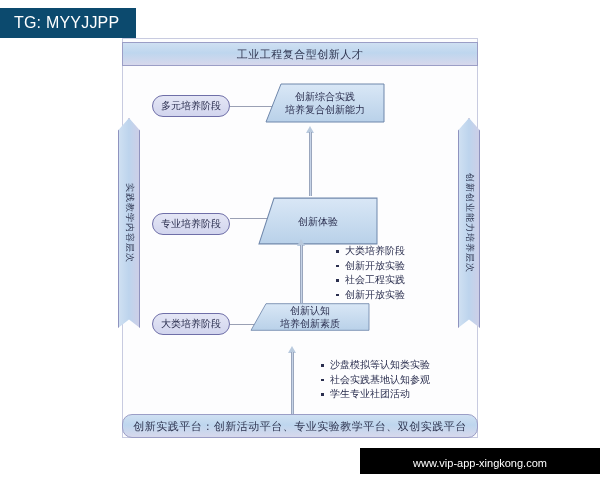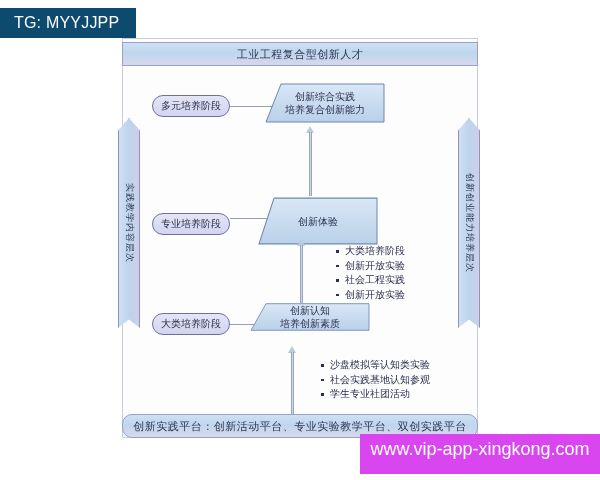--- a/index.html
+++ b/index.html
@@ -34,25 +34,25 @@
     padding-left: 14px;
     box-sizing: border-box;
     letter-spacing: .2px;
     white-space: nowrap;
   }
 
   
   .watermark {
     position: absolute;
     right: 0; bottom: 6px;
-    width: 240px; height: 40px;
-    background: #d946ef;
+    width: 240px; height: 26px;
+    background: #000000;
     color: #ffffff;
     font-family: "Liberation Sans", sans-serif;
-    font-size: 18px;
+    font-size: 11px;
     line-height: 30px;
     text-align: center;
     white-space: nowrap;
   }
 
   
   .frame {
     position: absolute;
     left: 122px; top: 38px;
     width: 356px; height: 400px;

